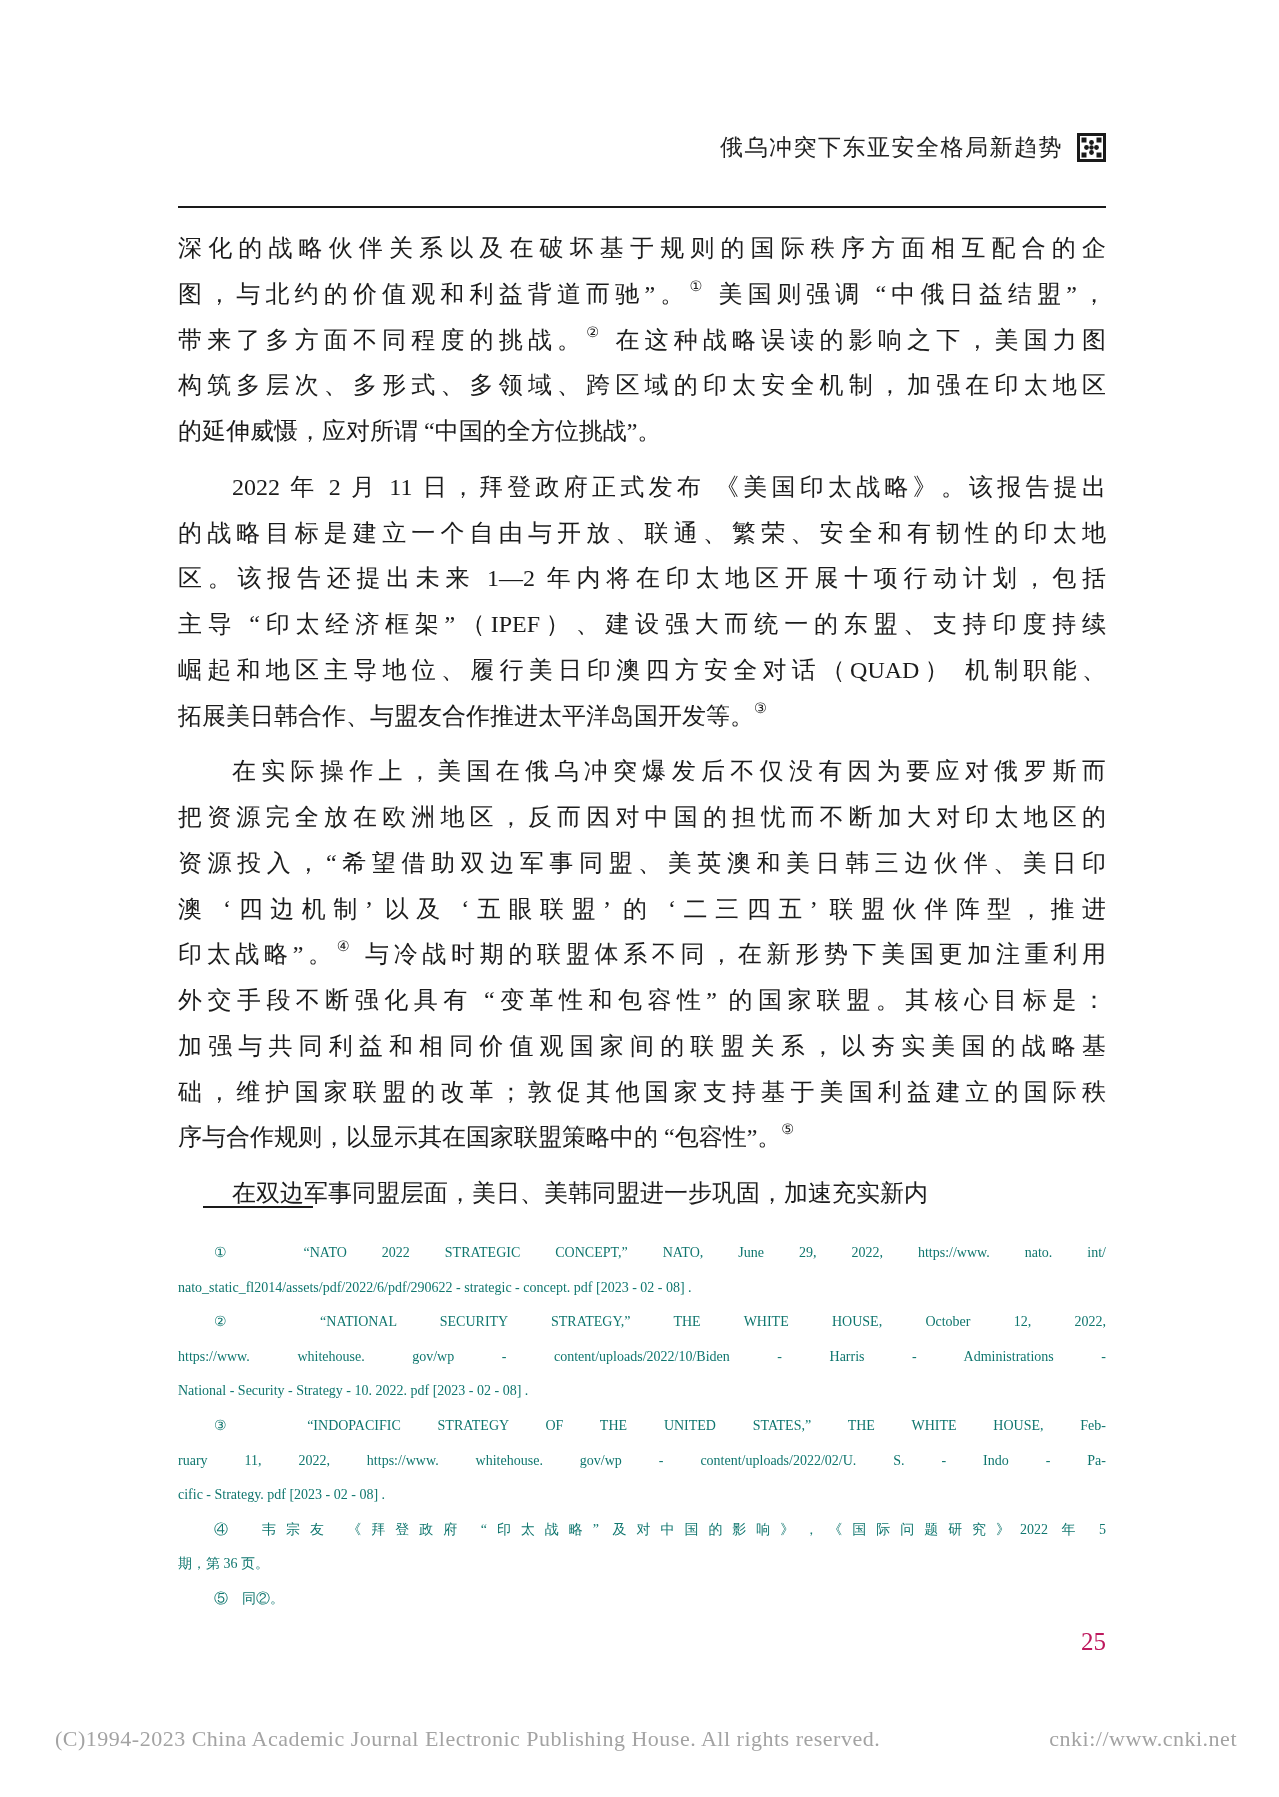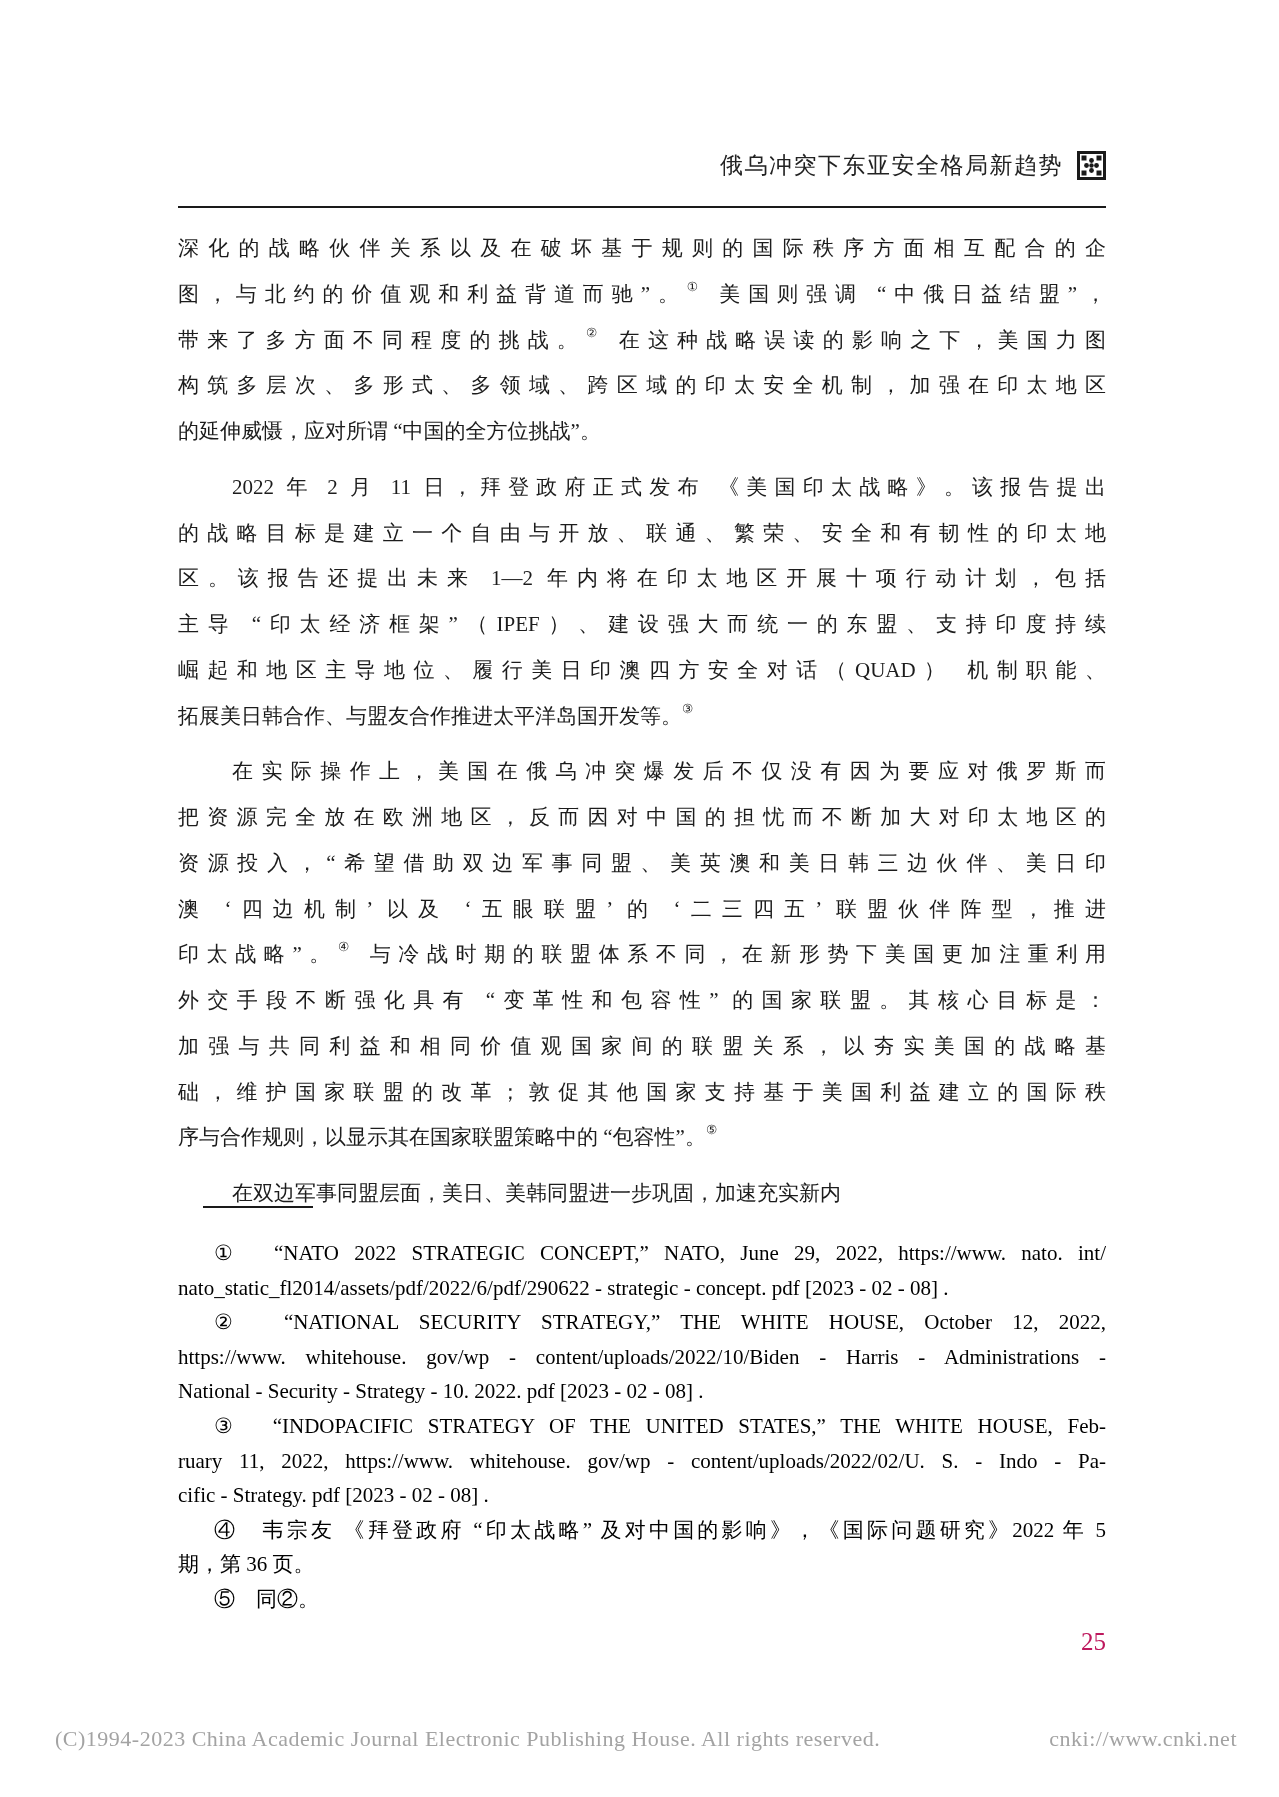--- a/index.html
+++ b/index.html
@@ -8,57 +8,57 @@
     background:#ffffff;
     font-family:"Liberation Serif","DejaVu Serif",serif;
     color:#1c1c1c;
     position:relative;
     overflow:hidden;
   }
   .page{position:absolute;inset:0;background:#ffffff;}
 
   
   .header-row{
-    position:absolute;left:178px;width:928px;top:144px;height:42px;
+    position:absolute;left:178px;width:928px;top:126px;height:42px;
     display:flex;justify-content:flex-end;align-items:center;
   }
   .header-title{
     font-size:23px;letter-spacing:1.5px;color:#222;white-space:nowrap;
   }
   .header-ornament{margin-left:14px;display:inline-flex;}
   .header-rule{
     position:absolute;left:178px;width:928px;top:206px;height:0;
     border-top:2.5px solid #1a1a1a;
   }
 
   
   .body-block{position:absolute;left:178px;width:928px;top:226px;}
   .body-line{
-    font-size:21px;line-height:45.75px;height:45.75px;
+    font-size:24px;line-height:45.75px;height:45.75px;
     white-space:nowrap;color:#1c1c1c;
   }
   .body-line.justify{
     white-space:normal;
     text-align:justify;text-align-last:justify;
     text-justify:inter-character;
   }
   .body-line.indent{text-indent:54px;margin-top:10px;}
   .body-line sup{
     font-size:60%;vertical-align:super;line-height:0;position:relative;top:-2px;
   }
 
   
   .footnote-separator{
     position:absolute;left:203px;top:1206px;width:110px;height:0;
     border-top:2px solid #1a1a1a;
   }
   .footnotes-block{position:absolute;left:178px;width:928px;top:1236px;}
   .footnote-line{
-    font-size:21px;line-height:34.6px;height:34.6px;
-    white-space:nowrap;color:#000000;
+    font-size:14px;line-height:34.6px;height:34.6px;
+    white-space:nowrap;color:#0f766e;
   }
   .footnote-line.justify{
     white-space:normal;
     text-align:justify;text-align-last:justify;
   }
   .footnote-line.indent{text-indent:36px;}
 
   
   .page-number{
     position:absolute;left:178px;width:928px;top:1628px;

